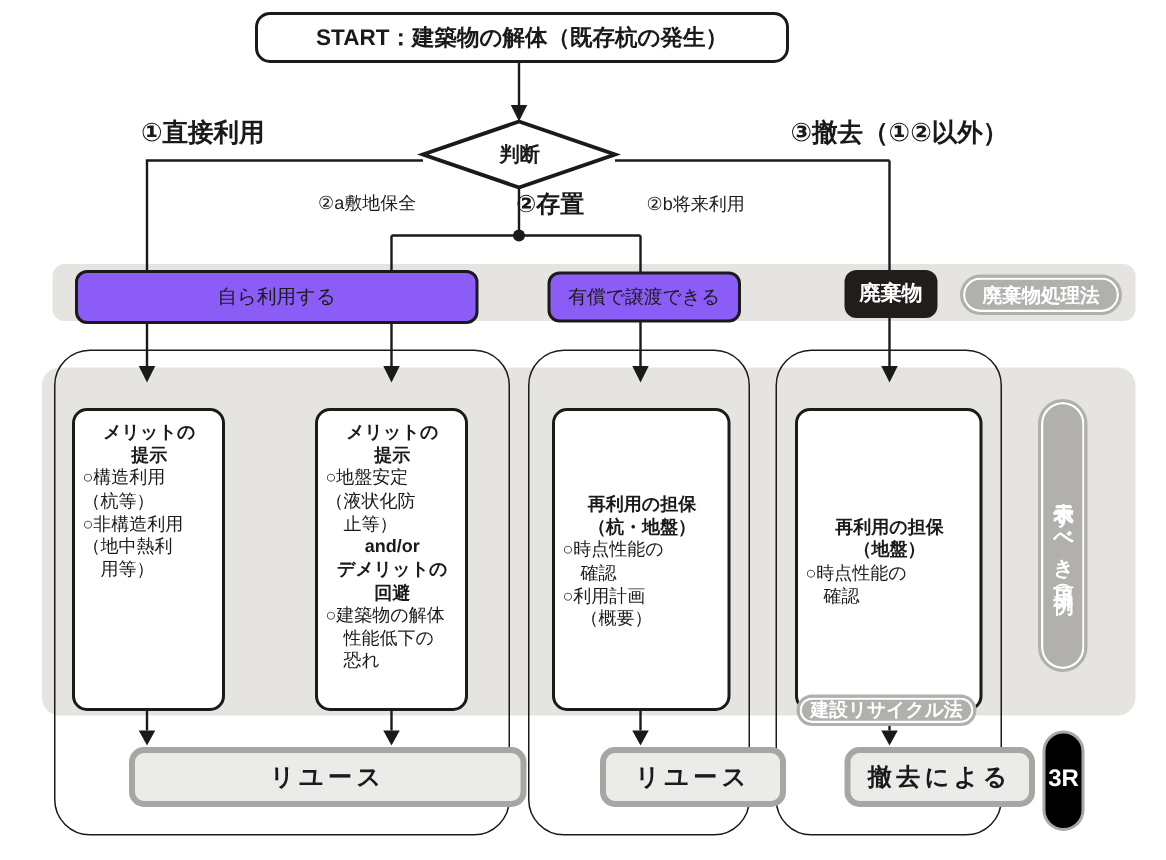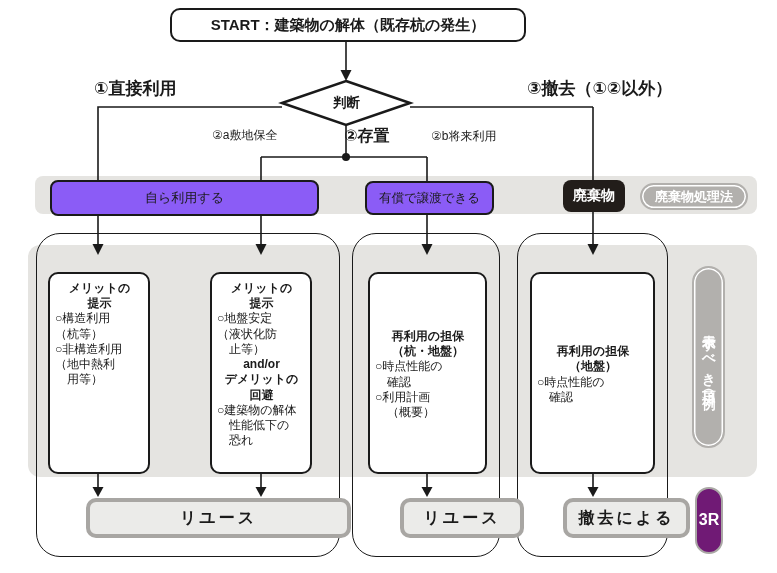--- a/index.html
+++ b/index.html
@@ -44,21 +44,21 @@
     box-shadow:inset 0 0 0 1.5px #fff;display:flex;align-items:center;justify-content:center;
     z-index:6;white-space:nowrap;
   }
   .waste-law{left:640px;top:183px;width:104px;height:23px;border-radius:14px;font-size:13px;}
   .recycle-law{left:531px;top:463px;width:116px;height:17px;border-radius:11px;font-size:12.5px;}
   .vpill{
     left:692px;top:266px;width:29px;height:178px;border-radius:17px;font-size:13.5px;
     writing-mode:vertical-rl;text-orientation:mixed;letter-spacing:2px;
   }
   .threer{
-    left:695px;top:487px;width:24px;height:63px;border-radius:14px;background:#701a75;border:2px solid #aaa8a5;
+    left:695px;top:487px;width:24px;height:63px;border-radius:14px;background:#000000;border:2px solid #aaa8a5;
     box-shadow:none;font-size:16px;line-height:1.05;word-break:break-all;text-align:center;
     display:flex;align-items:center;justify-content:center;
   }
   
   .cbox{
     top:256px;height:202px;border:2.6px solid #1a1a1a;border-radius:10px;background:#fff;z-index:5;
     font-size:12px;line-height:1.27;box-sizing:border-box;padding:7px 4px 4px 5px;margin-top:16px;
   }
   .b1{left:48px;width:102px;}
   .b2{left:210px;width:102px;}
@@ -159,20 +159,21 @@
     <div>　（概要）</div>
   </div>
 
   <div class="abs cbox b4">
     <div class="c">再利用の担保</div>
     <div class="c">（地盤）</div>
     <div>○時点性能の</div>
     <div>　確認</div>
   </div>
 
+  <div class="abs pill recycle-law">建設リサイクル法</div>
 
   <div class="abs bar bar1">リユース</div>
   <div class="abs bar bar2">リユース</div>
   <div class="abs bar bar3">撤去による</div>
 
   <div class="abs pill vpill">表示すべき項目（例）</div>
   <div class="abs pill threer">3R</div>
 
 </div>
 

